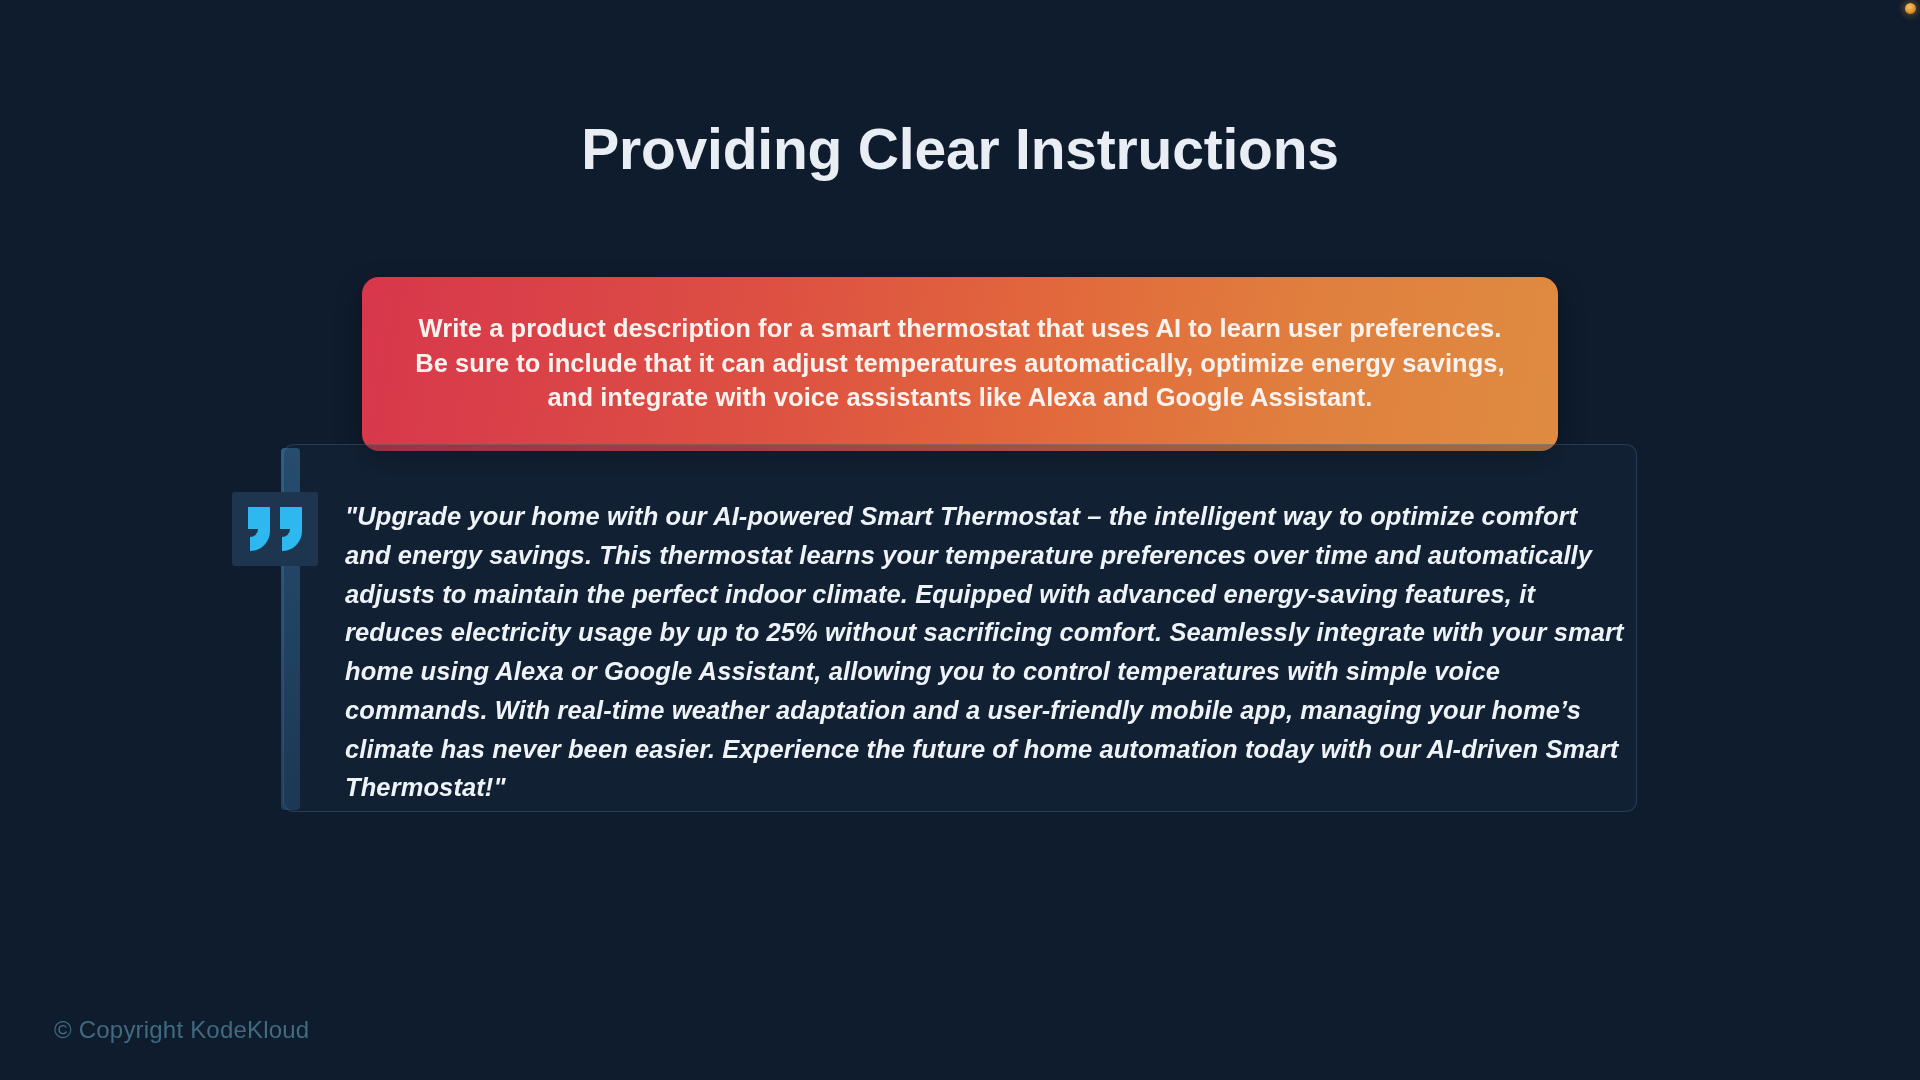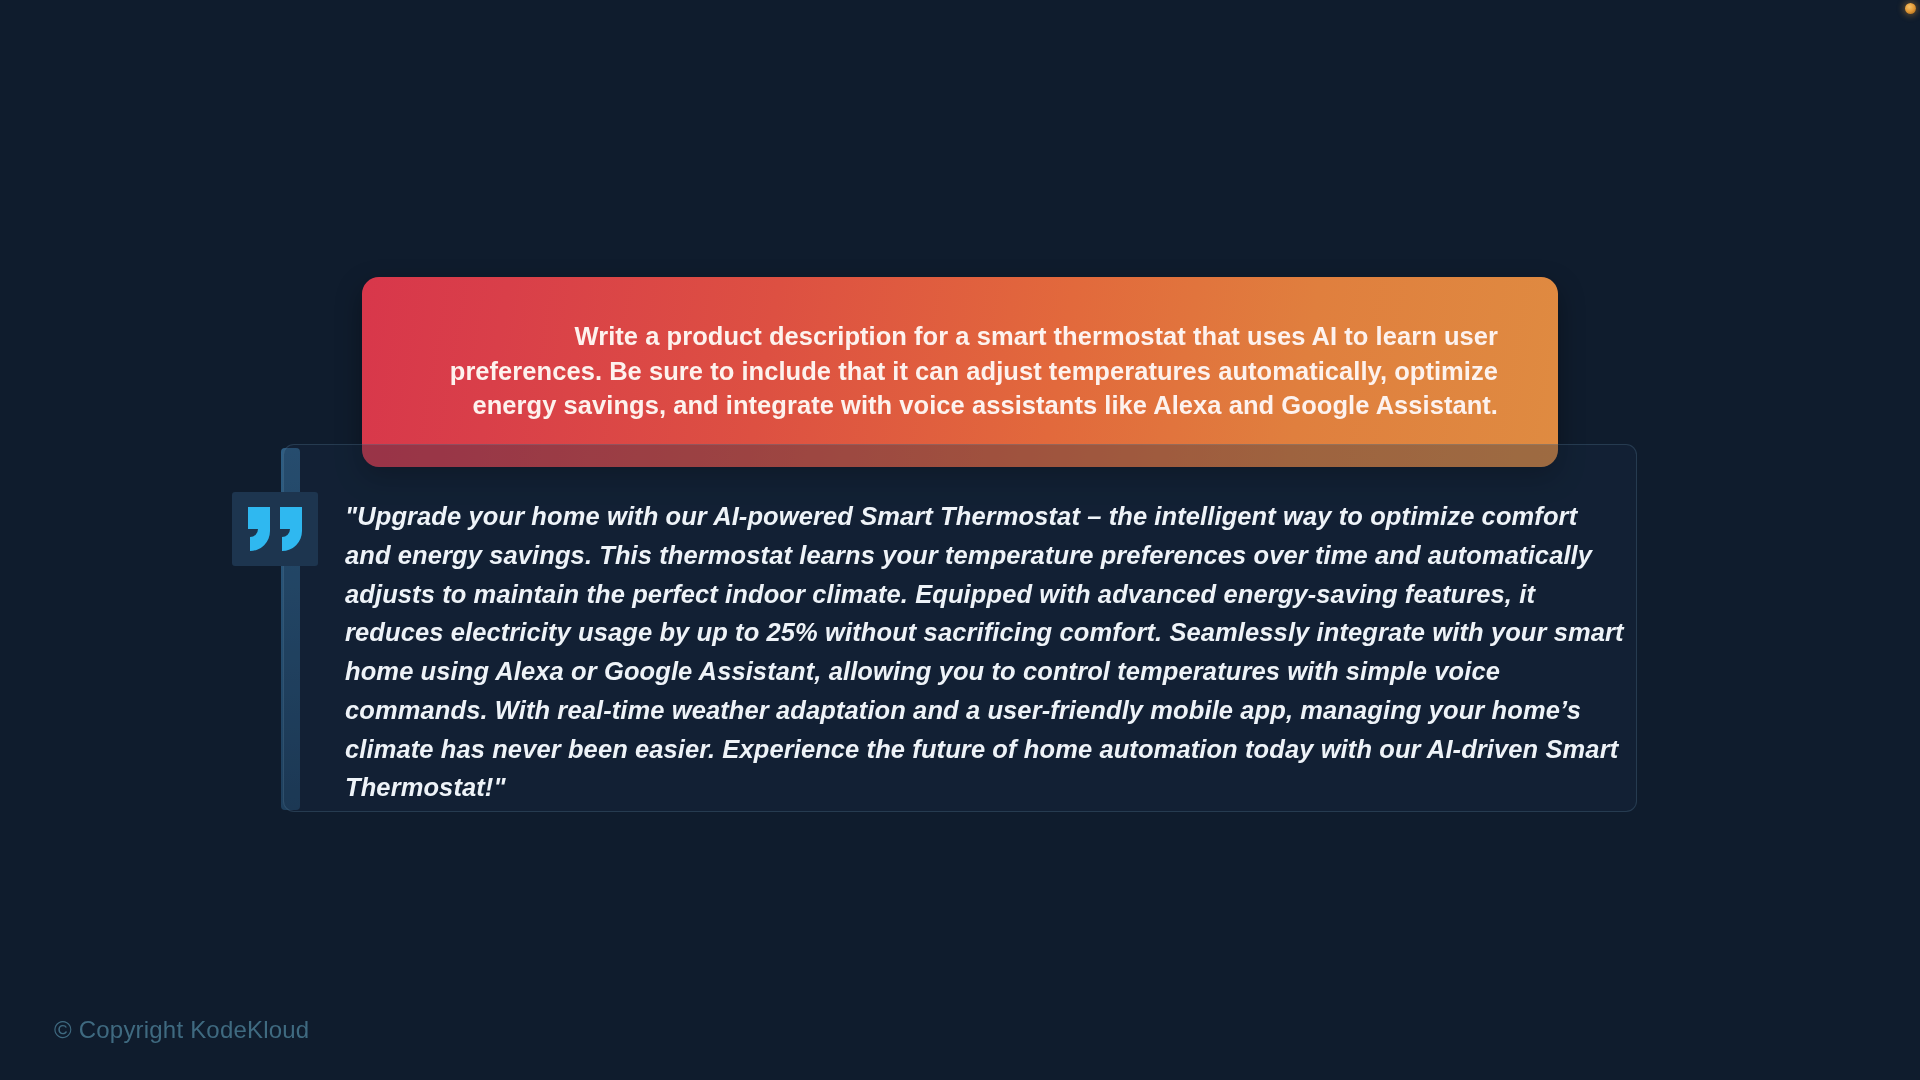--- a/index.html
+++ b/index.html
@@ -64,22 +64,22 @@
                 #d8374b 0%,
                 #d93f49 12%,
                 #dd5042 34%,
                 #e2693c 58%,
                 #e07f3e 78%,
                 #df8b41 100%);
     box-shadow: 0 10px 26px rgba(0,0,0,0.34);
   }
 
   .prompt-text {
-    margin: 16px;
-    text-align: right;
+    margin: 8px;
+    text-align: center;
     color: #fdf2ee;
     font-size: 25.5px;
     font-weight: bold;
     line-height: 1.36;
     letter-spacing: 0.05px;
   }
 
   
   .response-card {
     position: absolute;
@@ -149,20 +149,21 @@
     letter-spacing: 0.2px;
   }
 </style>
 </head>
 <body>
 
 <div class="slide">
 
   <div class="accent-dot"></div>
 
+  <h1 class="slide-title">Providing Clear Instructions</h1>
 
   <div class="prompt-box">
     <p class="prompt-text">Write a product description for a smart thermostat that uses AI to learn user preferences. Be sure to include that it can adjust temperatures automatically, optimize energy savings, and integrate with voice assistants like Alexa and Google Assistant.</p>
   </div>
 
   <div class="card-accent-bar"></div>
 
   <div class="response-card"></div>
 
   <div class="quote-badge">

